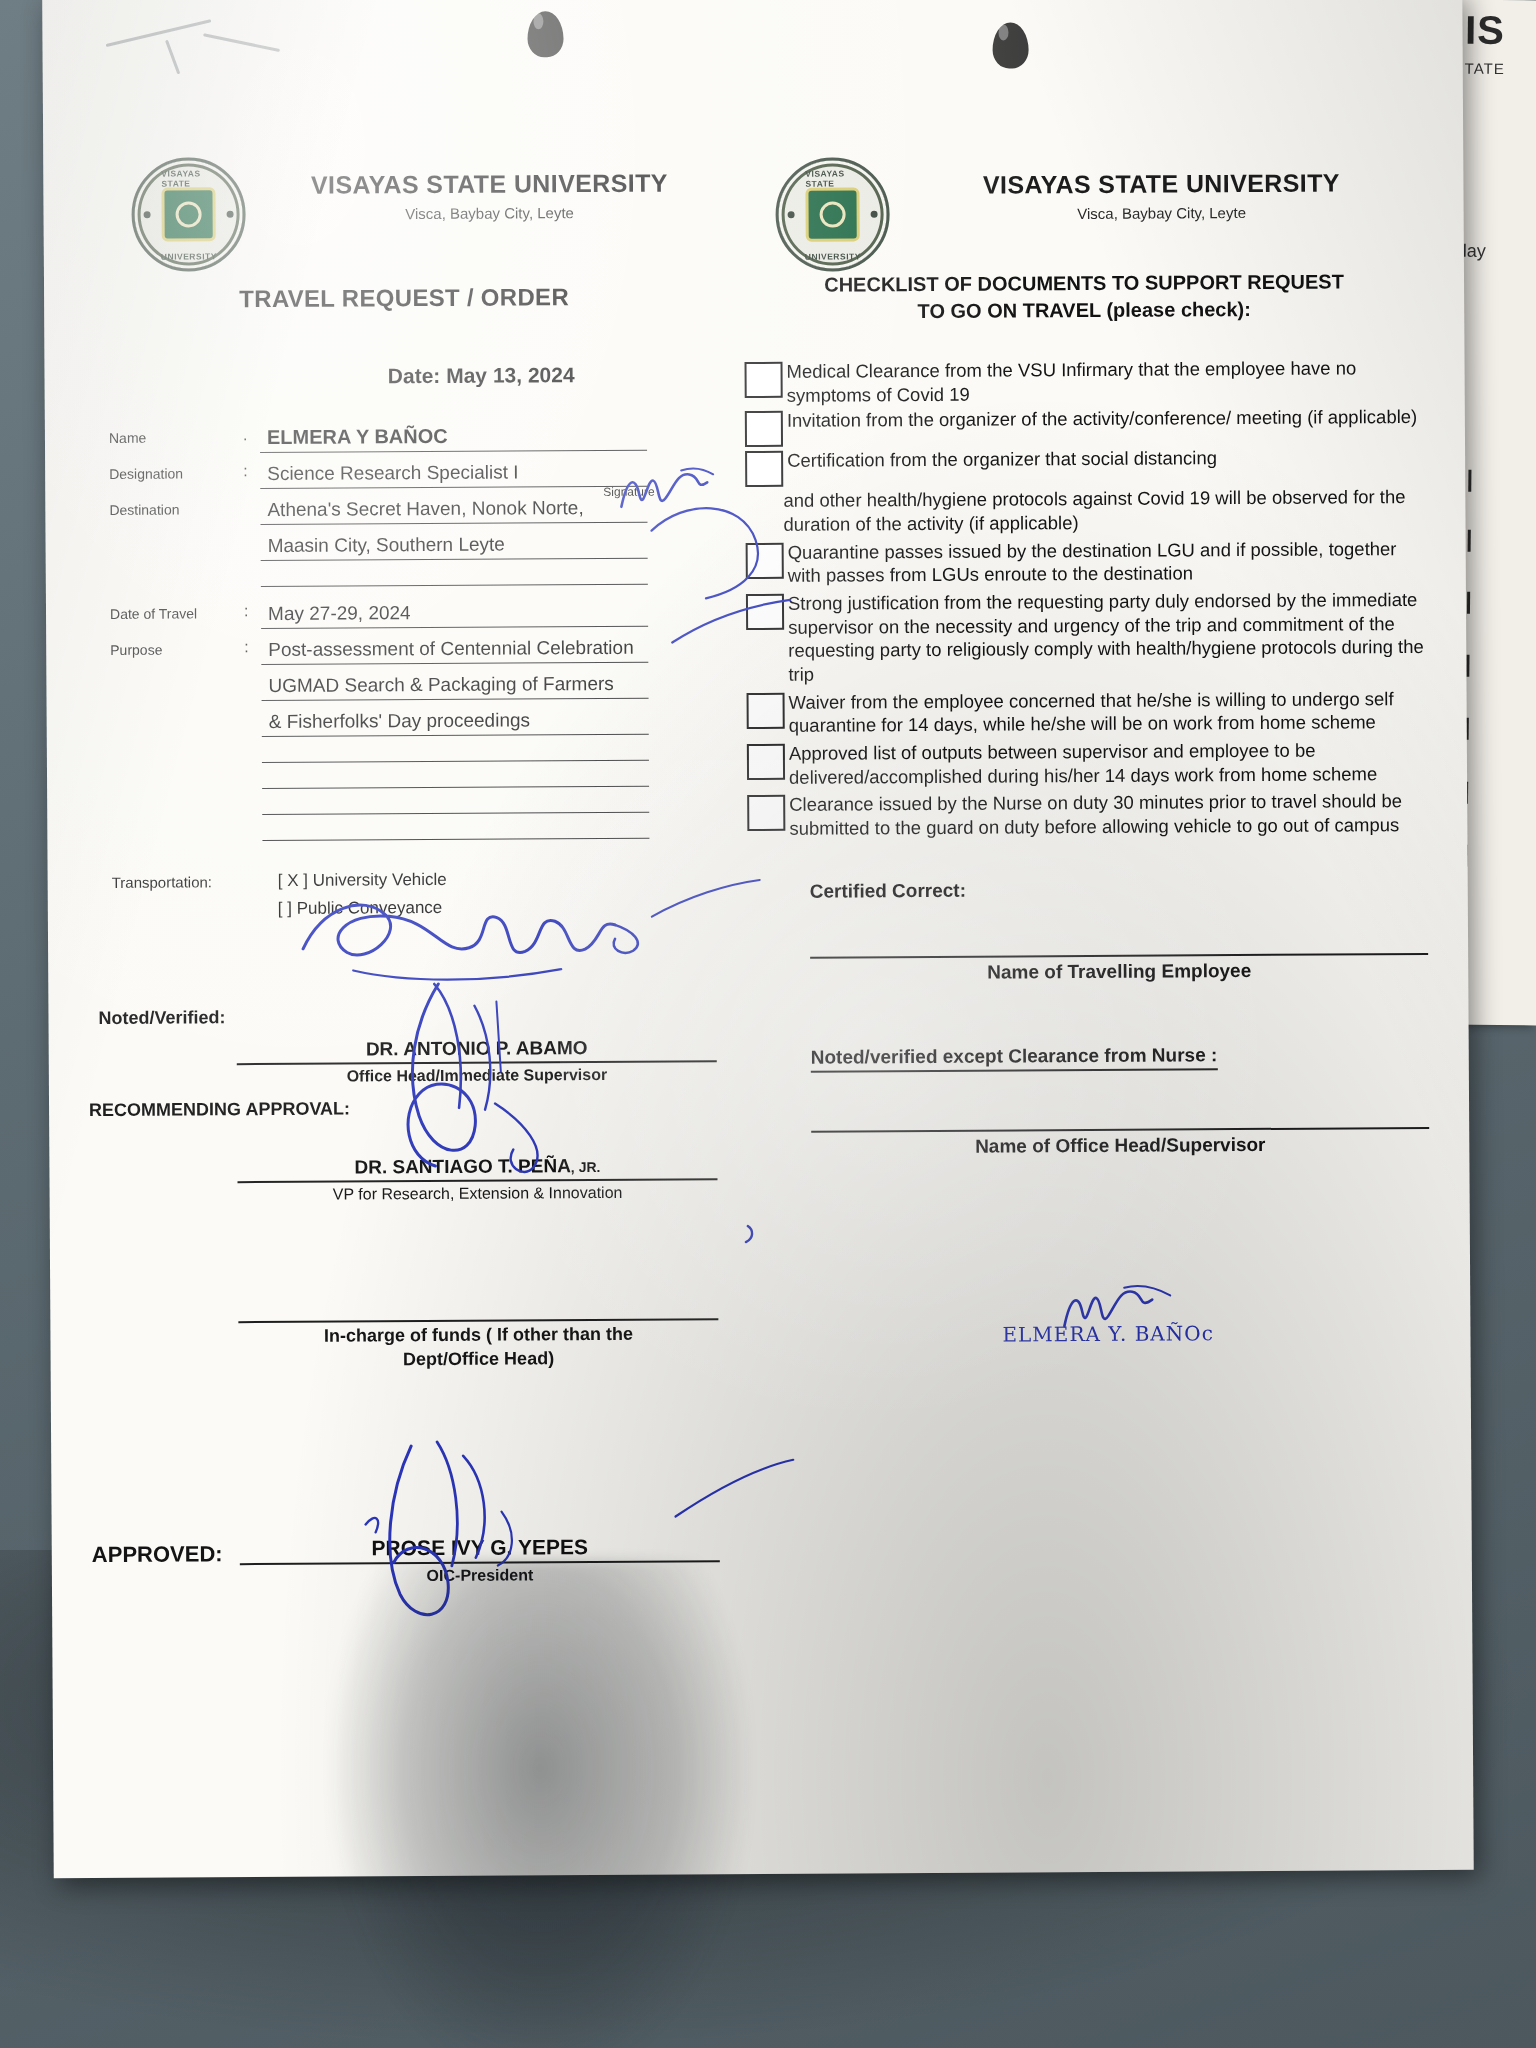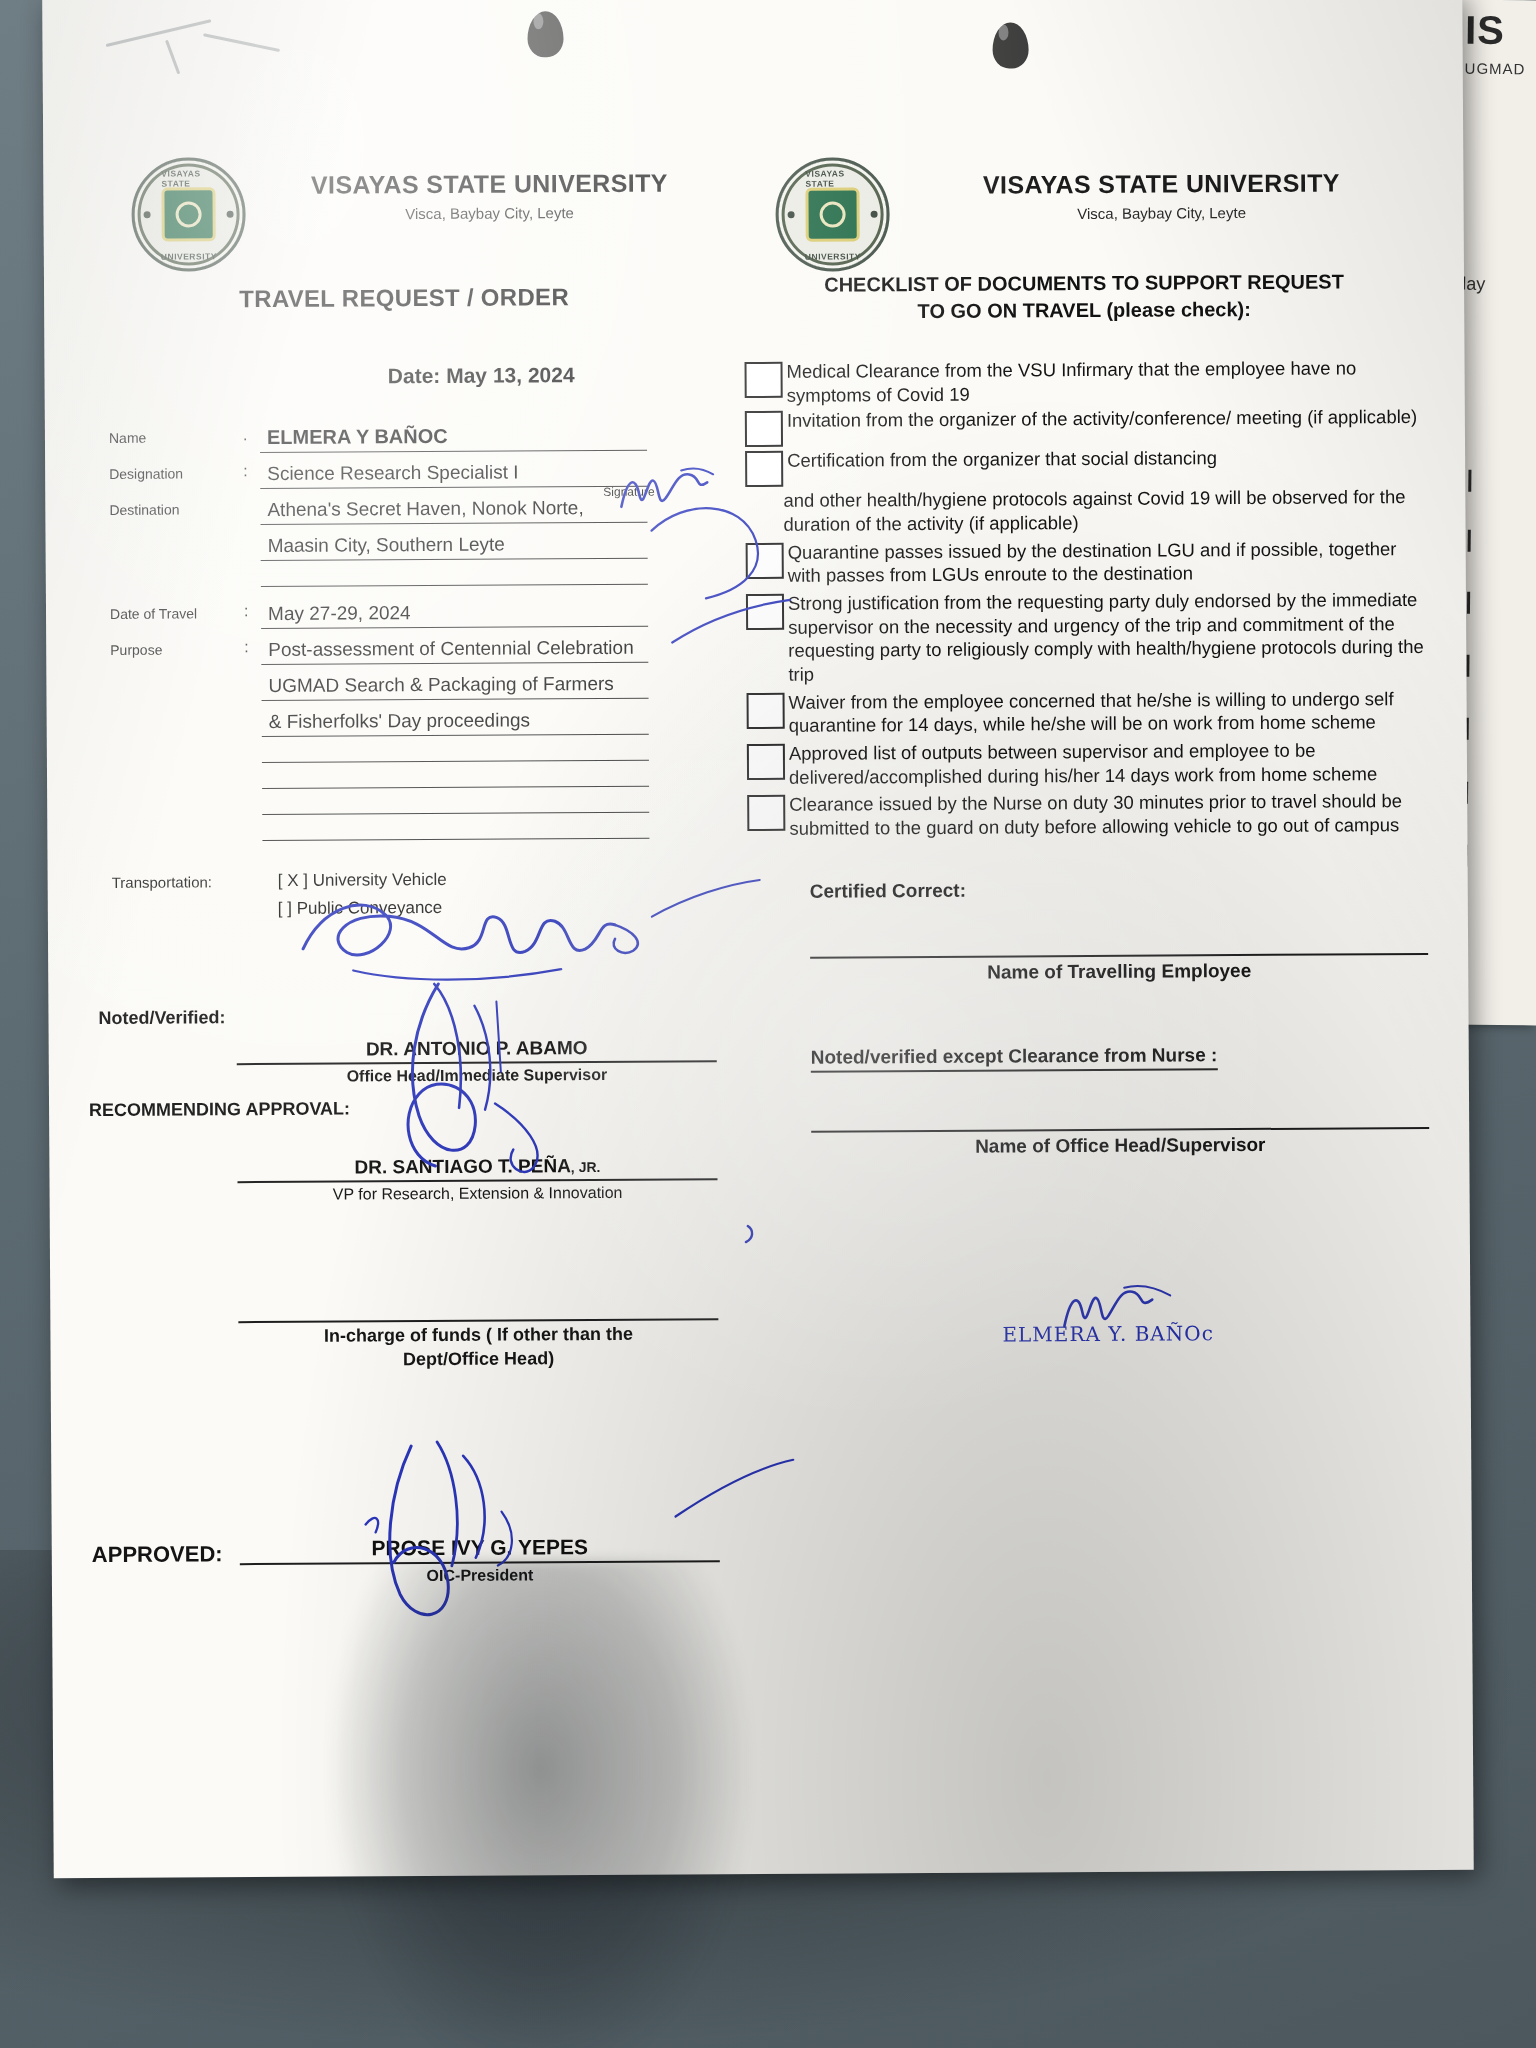--- a/index.html
+++ b/index.html
@@ -49,21 +49,21 @@
   }
   #paper-behind .bh-sub {
     position: absolute;
     left: 8px; top: 60px;
     font-size: 15px;
     color: #333;
     letter-spacing: 1px;
   }
   #paper-behind .bh-city {
     position: absolute;
-    left: 8px; top: 274px;
+    left: 8px; top: 241px;
     font-size: 18px;
     color: #333;
   }
   #paper-behind .bh-tick {
     position: absolute;
     left: 16px;
     width: 12px; height: 22px;
     border-left: 3px solid #2d2d2d;
   }
 
@@ -376,21 +376,21 @@
   }
 </style>
 </head>
 <body>
 
 <div id="desk"></div>
 <div id="desk-shadow"></div>
 
 <div id="paper-behind">
   <div class="bh-title">IS</div>
-  <div class="bh-sub">UGMAD</div>
+  <div class="bh-sub">TATE</div>
   <div class="bh-city">lay</div>
   <div class="bh-tick" style="top:470px"></div>
   <div class="bh-tick" style="top:530px"></div>
   <div class="bh-tick" style="top:592px"></div>
   <div class="bh-tick" style="top:655px"></div>
   <div class="bh-tick" style="top:718px"></div>
   <div class="bh-tick" style="top:782px"></div>
   <div class="bh-tick" style="top:845px"></div>
   <div class="bh-tick" style="top:908px"></div>
 </div>

